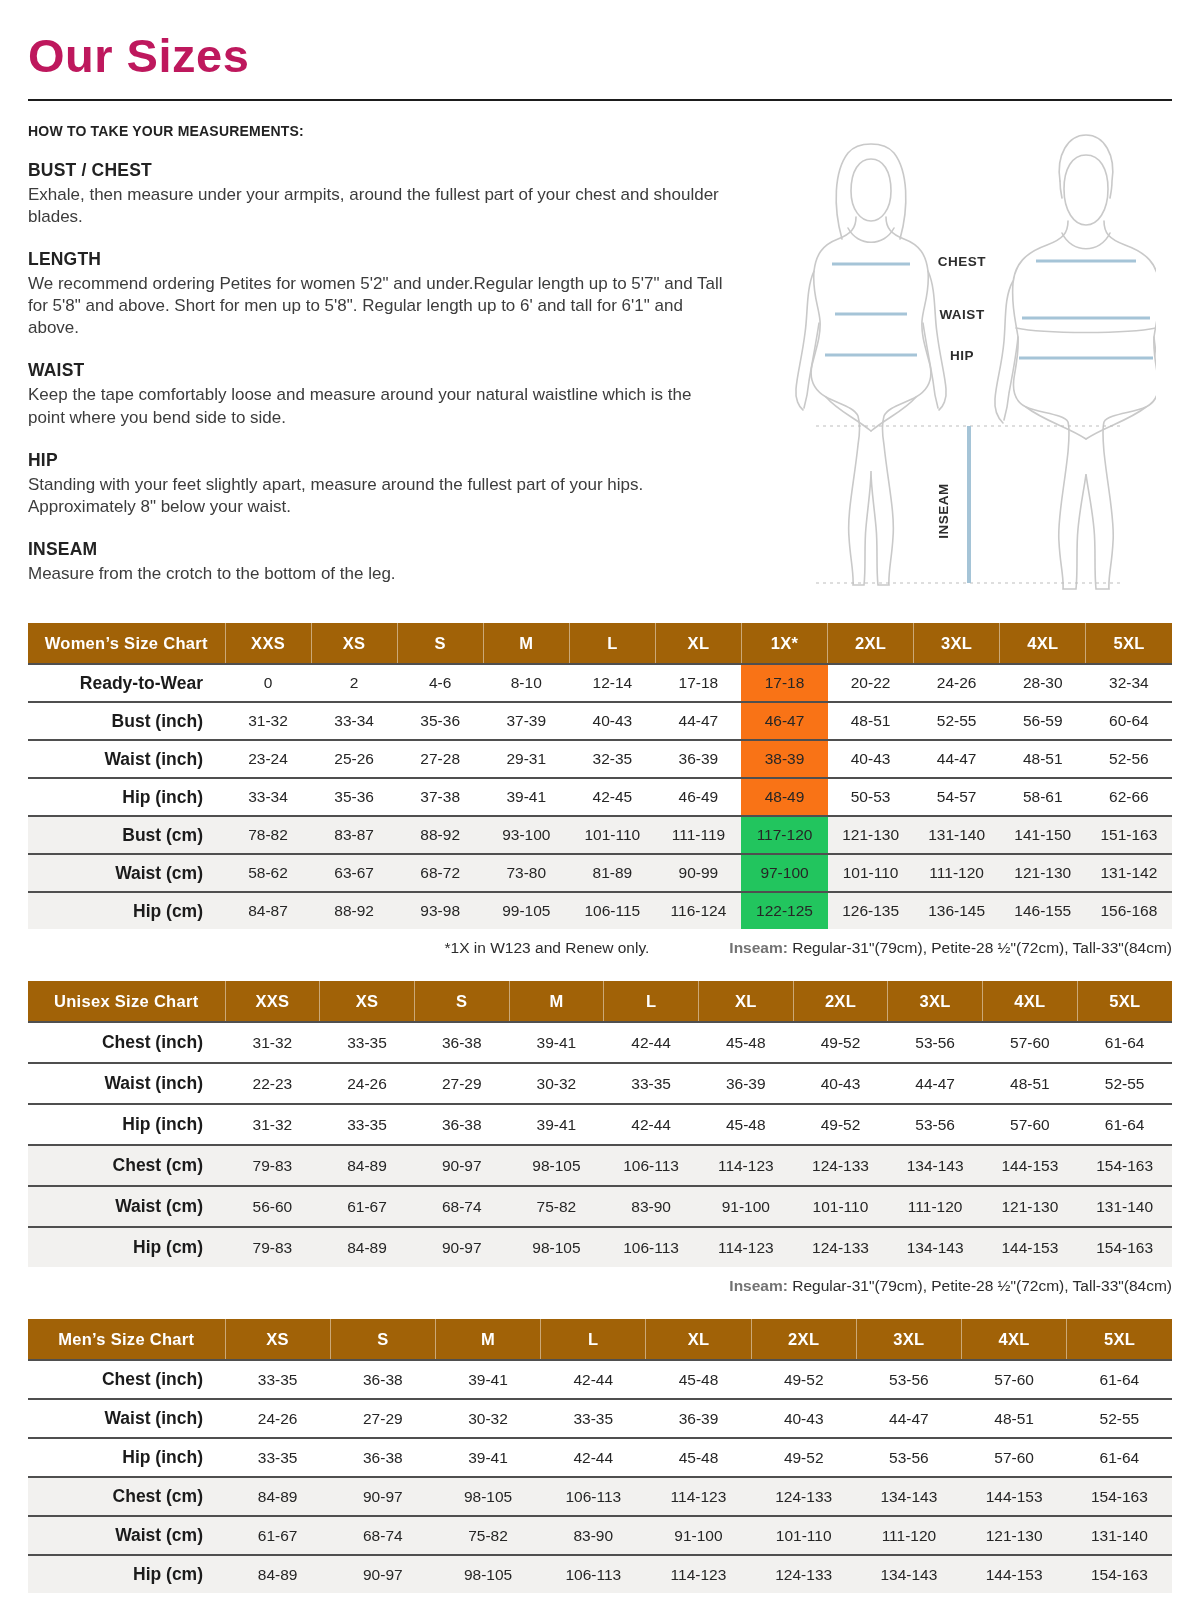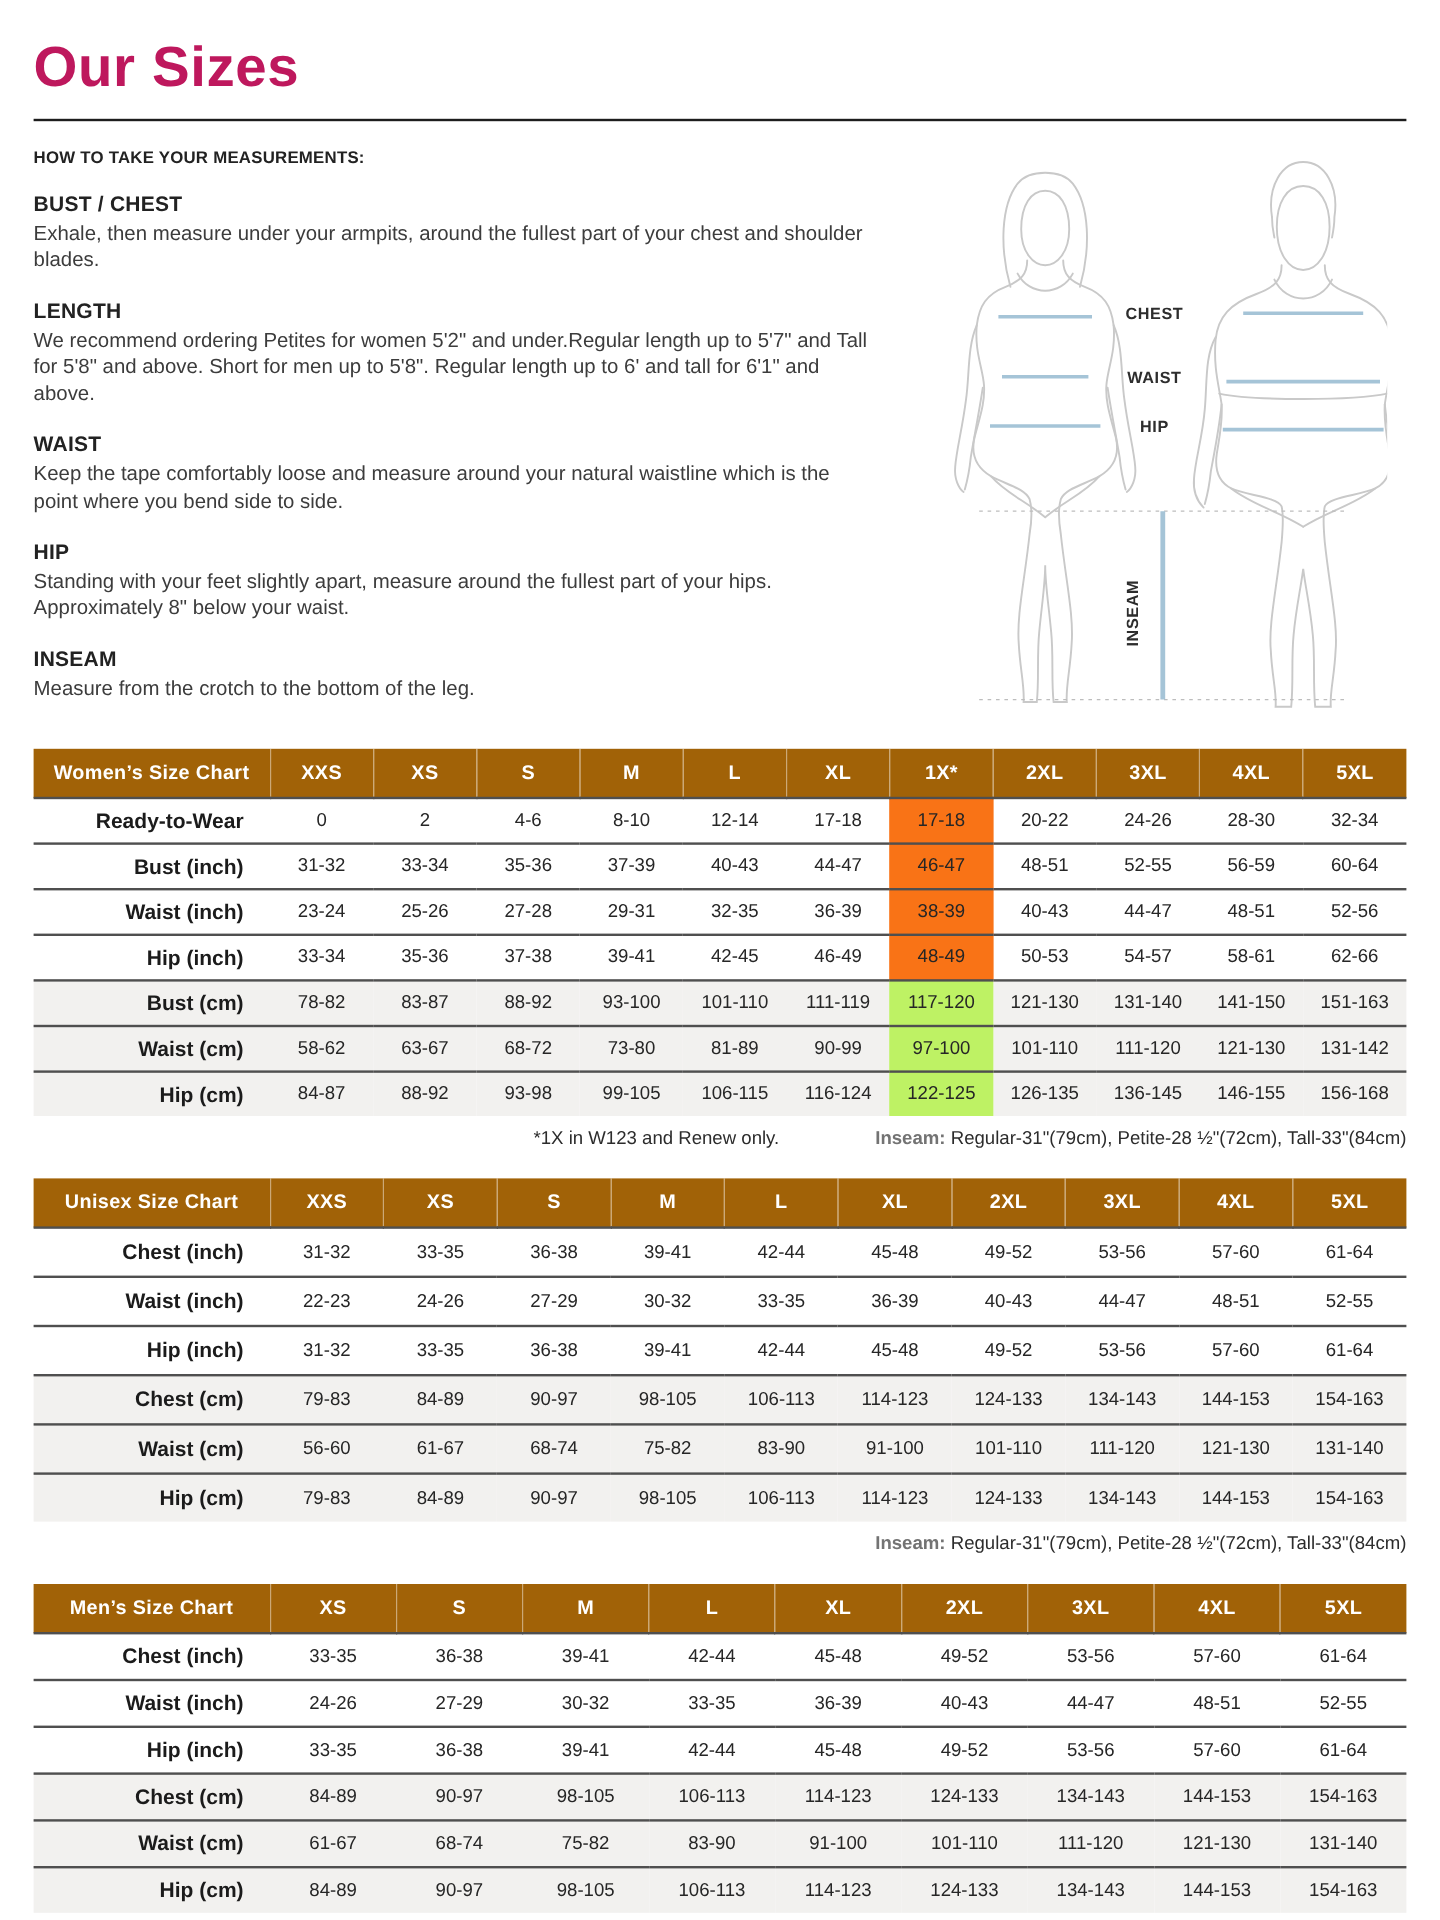--- a/index.html
+++ b/index.html
@@ -32,21 +32,21 @@
   table.size-table thead th:last-child{border-right:none;}
   table.size-table tbody tr + tr{border-top:2px solid #4f4f4f;}
   table.size-table td{text-align:center;font-size:15.5px;color:#262626;height:36px;padding:0;}
   .t-unisex td{height:39px !important;}
   .t-men td{height:37px !important;}
   table.size-table td.row-label{
     text-align:right;padding-right:22px;font-weight:bold;font-size:17.5px;color:#1b1b1b;
   }
   table.size-table tr.shaded td{background:#f2f1ef;}
   table.size-table td.hl{background:#f97316;}
-  table.size-table tr.shaded td.hl{background:#bef264;}
+  table.size-table tr.shaded td.hl{background:#22c55e;}
 
   .footnote-row{
     display:flex;justify-content:flex-end;gap:80px;
     font-size:15.5px;color:#2c2c2c;margin-top:10px;width:1144px;
   }
   .footnote-row b{font-weight:bold;color:#737373;}
 </style>
 </head>
 <body>
 

